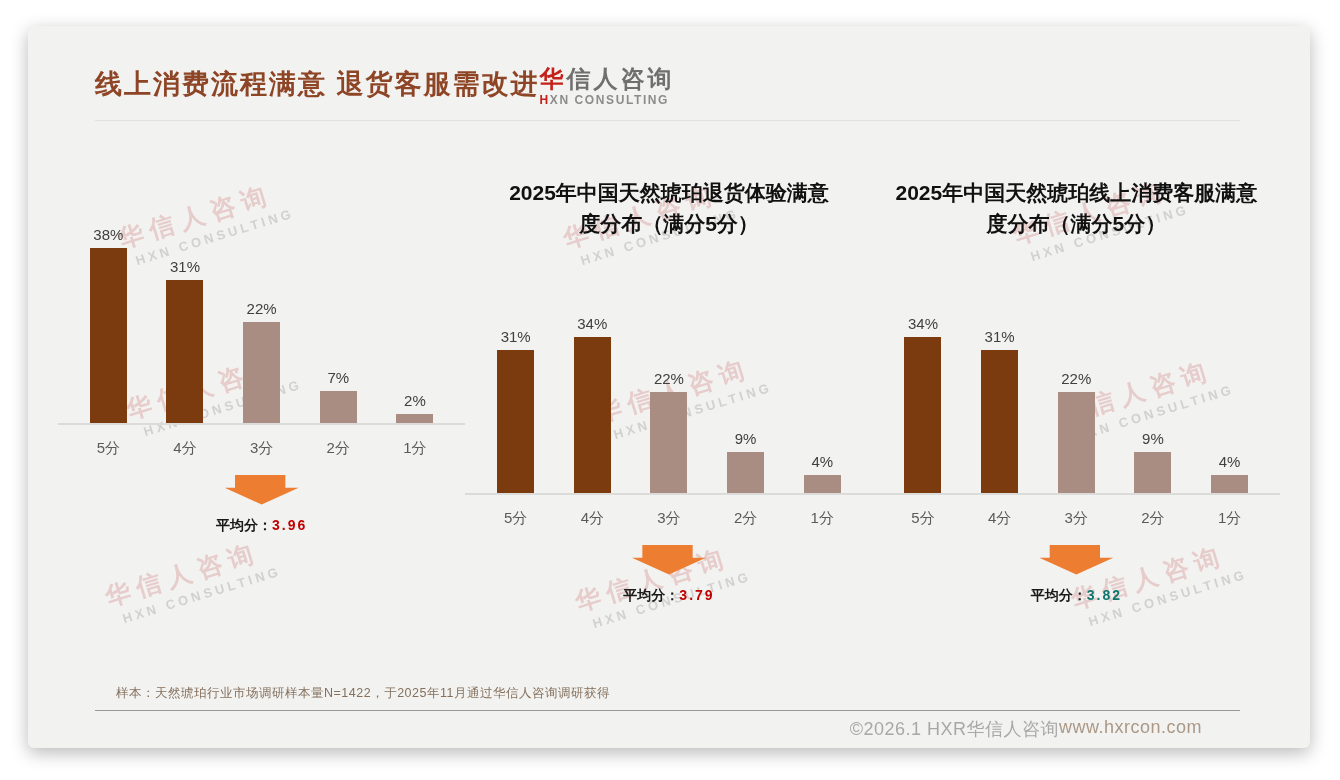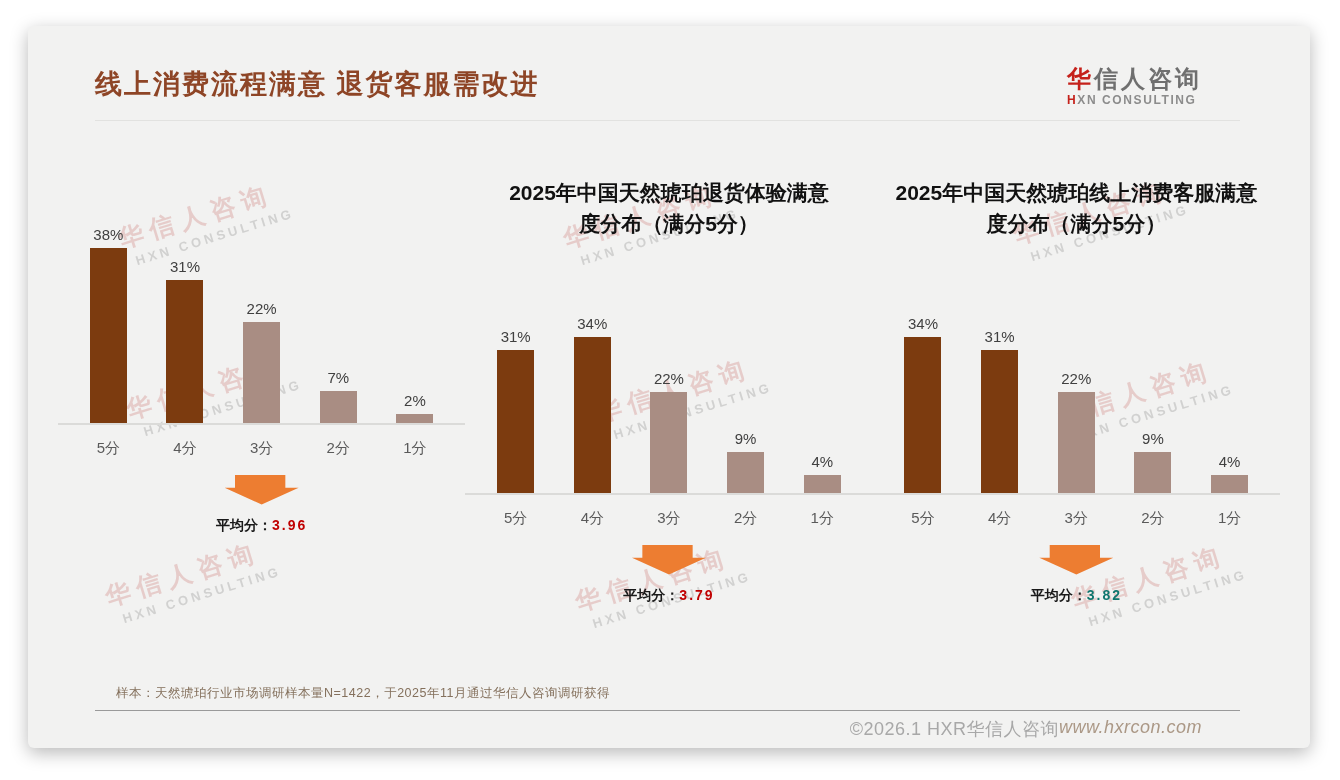--- a/index.html
+++ b/index.html
@@ -7,22 +7,22 @@
               font-family:"Liberation Sans","DejaVu Sans",sans-serif; }
   .card { position:absolute; left:28px; top:26px; width:1282px; height:722px;
           background:#f2f2f1; border-radius:6px;
           box-shadow:0 5px 18px rgba(0,0,0,0.28); overflow:hidden; }
   
   .wm-layer { position:absolute; inset:0; pointer-events:none; z-index:1; }
   .wm { position:absolute; transform:translate(-50%,-50%) rotate(-17deg); white-space:nowrap; }
   .wm-cn { font-size:25px; font-weight:bold; letter-spacing:7px; color:rgba(197,98,92,0.26); }
   .wm-en { font-size:13px; font-weight:bold; letter-spacing:3.5px; color:rgba(140,140,140,0.32); margin-top:1px; margin-left:10px; }
   
-  .hdr { position:relative; z-index:2; display:flex; justify-content:space-between;
-         align-items:flex-start; padding:40px 108px 0 67px; }
+  .hdr { position:relative; z-index:2; display:flex; 
+         align-items:flex-start; padding:40px 32px 0 67px; }
   .page-title { font-size:27px; font-weight:bold; letter-spacing:2px; color:#8E4526; }
   .logo { text-align:left; line-height:1.1; }
   .logo-cn { font-size:24px; font-weight:bold; letter-spacing:3px; color:#6F6F6F; }
   .logo-red { color:#C5211B; }
   .logo-en { font-size:12px; font-weight:bold; letter-spacing:1.6px; color:#8C8C8C; margin-top:2px; }
   .hdr-rule { position:relative; z-index:2; margin:12px 70px 0 67px; border-top:1px solid #e2e2e0; }
   
   .charts { position:relative; z-index:2; display:grid; grid-template-columns:repeat(3,1fr);
             margin-top:56px; padding:0 30px; }
   .chart-col { display:flex; flex-direction:column; align-items:center; }
@@ -45,21 +45,21 @@
   .avg-label { color:#1a1a1a; }
   .avg-value { color:#C00000; letter-spacing:2px; }
   
   .footnote { position:absolute; z-index:2; left:88px; top:659px; font-size:12.5px;
               color:#84705C; letter-spacing:0.5px; }
   .ftr-rule { position:absolute; z-index:2; left:67px; right:70px; top:684px;
               border-top:1px solid #9a9a9a; }
   .ftr { position:absolute; z-index:2; left:67px; right:70px; top:691px;
          display:flex; justify-content:flex-end; font-size:18px; }
   .ftr-left { color:#a8a8a8; letter-spacing:0.5px; }
-  .ftr-right { color:#ab9886; letter-spacing:0.5px; margin-right:38px;font-style:italic; }
+  .ftr-right { color:#ab9886; letter-spacing:0.5px; margin-right:38px; }
 </style>
 </head>
 <body>
 
 <div class="card">
 
   <div class="wm-layer">
       <div class="wm" style="left: 177px; top: 196px;">
         <div class="wm-cn">华信人咨询</div>
         <div class="wm-en">HXN CONSULTING</div>

